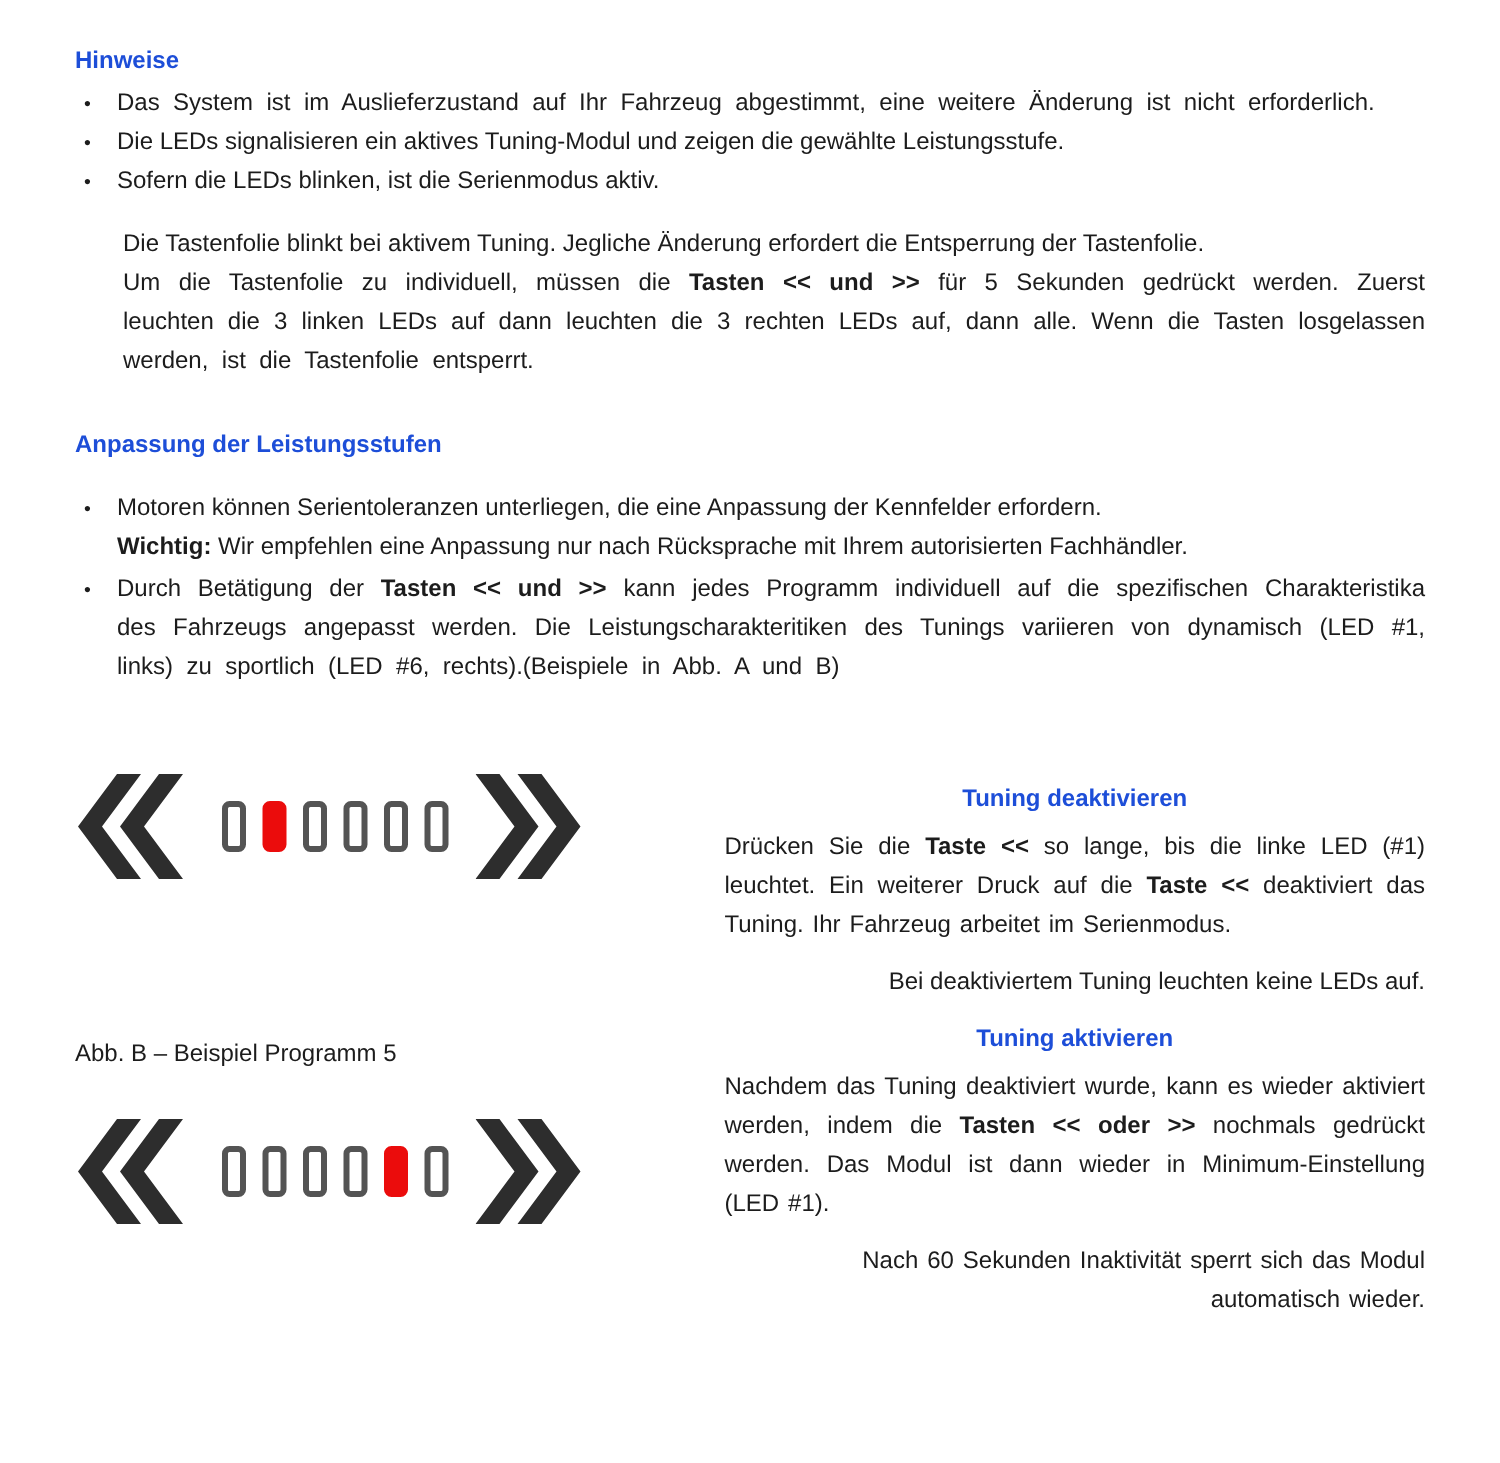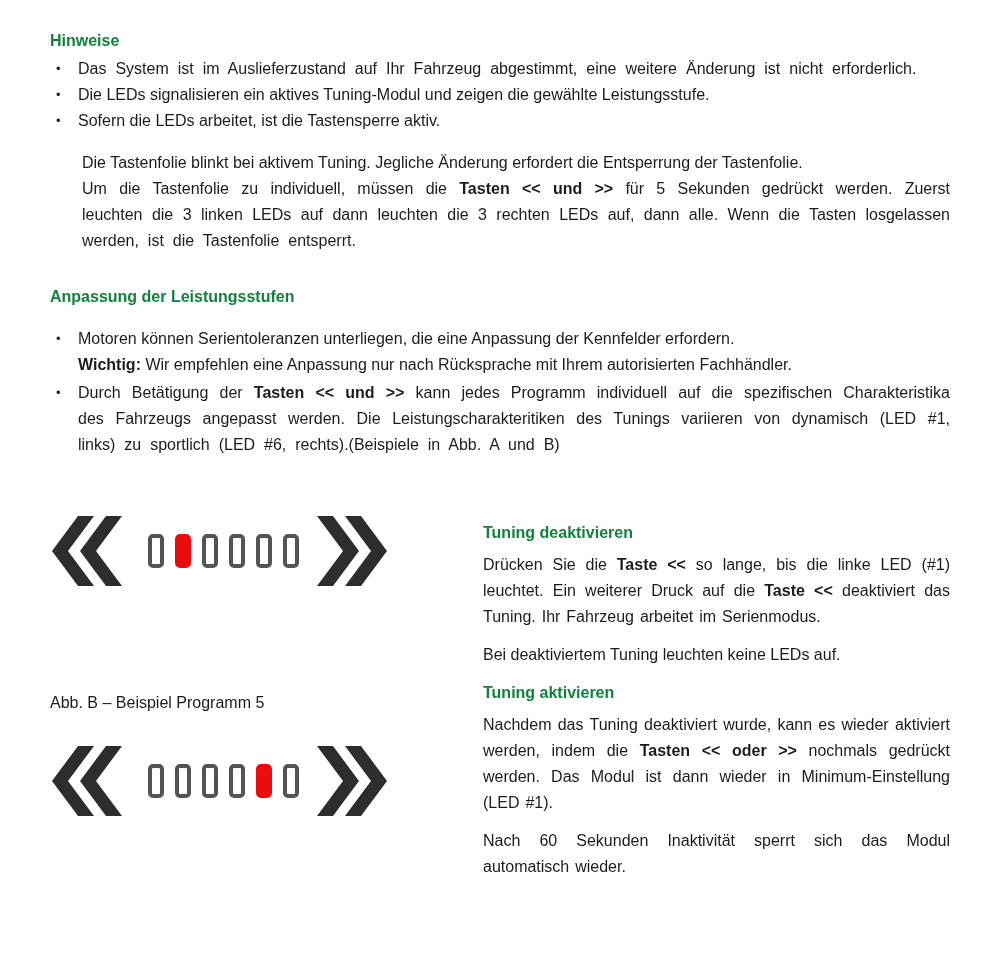--- a/index.html
+++ b/index.html
@@ -2,21 +2,21 @@
 <html style="--text: #1c1c1c; --red: #eb0c0c; --chevron: #2d2d2d; --led_border: #545454;"><head>
 <meta charset="utf-8">
 <style>
   html,body{margin:0;padding:0;}
   body{
     width:1000px;height:975px;background:#ffffff;overflow:hidden;
     font-family:"Liberation Sans",sans-serif;
     font-size:16px;line-height:26px;color:#1c1c1c;
   }
   .page{padding:28px 50px 0 50px;width:900px;}
-  .h{font-weight:bold;color:#15803d;}
+  .h{font-weight:bold;color:#1d4ed8;}
   .h1{margin:0;}
   ul.blist{list-style:none;margin:2px 0 0 0;padding:0;}
   ul.blist li{display:flex;}
   .bullet{flex:0 0 28px;padding-left:6px;box-sizing:border-box;font-size:13px;}
   .bcontent{flex:1;}
   .wide-just{text-align:justify;word-spacing:4.5px;}
   .sec-entsperren{margin-top:22px;}
   .para1{margin-top:16px;margin-left:32px;}
   .sec-anpassung{margin-top:30px;}
   .b-motoren{margin-top:12px;}
@@ -25,44 +25,44 @@
   .figlabel{margin:0;}
   .figlabel.b{margin-top:102px;}
   .figure{display:flex;align-items:center;margin-top:28px;height:74px;}
   .chev{display:block;}
   .chev-poly{fill:var(--chevron,#2d2d2d);}
   .ledrow{display:flex;gap:11px;margin:0 18px 0 26px;}
   .led{width:16px;height:34px;border:4px solid var(--led_border,#545454);
        border-radius:5px;background:#ffffff;box-sizing:border-box;}
   .led-active{background:var(--red,#eb0c0c);border-color:var(--red,#eb0c0c);}
   .rightcol{padding-top:34px;padding-left:0;width:467px;justify-self:start;}
-  .rightcol .rh{margin:0;}
+  .rightcol .rh{margin:0;text-align:center;}
   .rightcol p{margin:6px 0 0 0;}
-  .rightcol p.gap{margin-top:12px;}
+  .rightcol p.gap{margin-top:12px;text-align:right;}
   .rightcol .rh2{margin-top:12px;}
   .col-just{text-align:justify;word-spacing:1.5px;}
 </style>
 </head>
 <body>
 
 <div class="page">
 
   <p class="h h1">Hinweise</p>
   <ul class="blist">
     <li>
       <span class="bullet">•</span>
       <span class="bcontent wide-just">Das System ist im Auslieferzustand auf Ihr Fahrzeug abgestimmt, eine weitere Änderung ist nicht erforderlich.</span>
     </li>
     <li>
       <span class="bullet">•</span>
       <span class="bcontent">Die LEDs signalisieren ein aktives Tuning-Modul und zeigen die gewählte Leistungsstufe.</span>
     </li>
     <li>
       <span class="bullet">•</span>
-      <span class="bcontent">Sofern die LEDs arbeitet, ist die Tastensperre aktiv.</span>
+      <span class="bcontent">Sofern die LEDs blinken, ist die Serienmodus aktiv.</span>
     </li>
   </ul>
 
   <div class="para1">
     <div>Die Tastenfolie blinkt bei aktivem Tuning. Jegliche Änderung erfordert die Entsperrung der Tastenfolie.</div>
     <div class="wide-just"><span>Um die Tastenfolie zu individuell, müssen die </span><b>Tasten &lt;&lt; und &gt;&gt;</b><span> für 5 Sekunden gedrückt werden. Zuerst leuchten die 3 linken LEDs auf dann leuchten die 3 rechten LEDs auf, dann alle. Wenn die Tasten losgelassen werden, ist die Tastenfolie entsperrt.</span></div>
   </div>
 
   <p class="h sec-anpassung">Anpassung der Leistungsstufen</p>
   <ul class="blist b-motoren">

